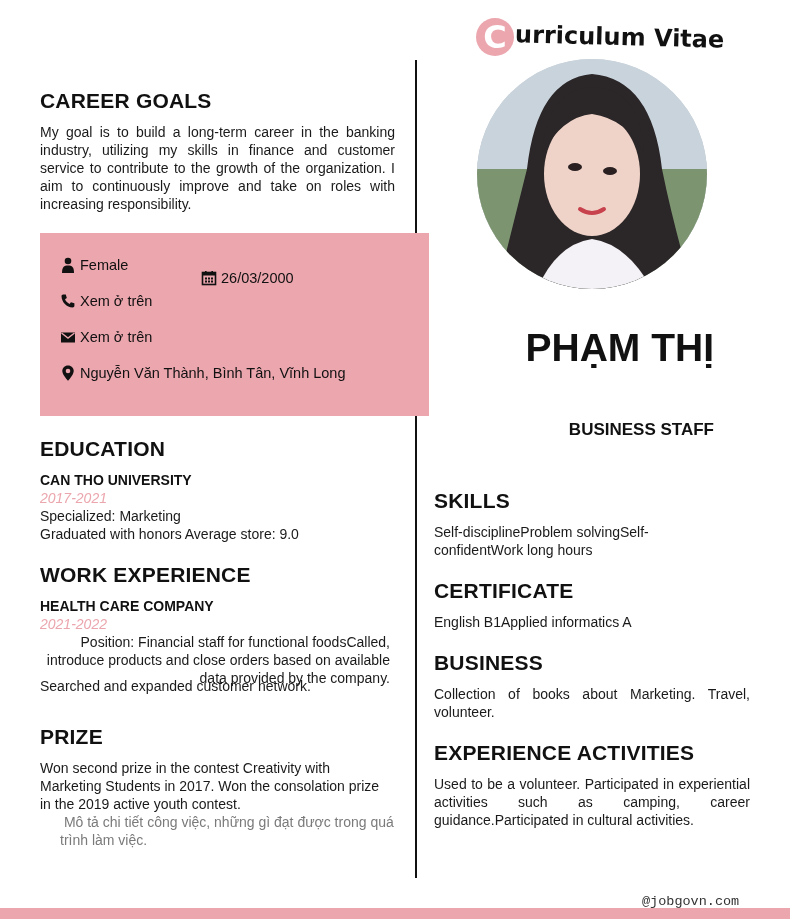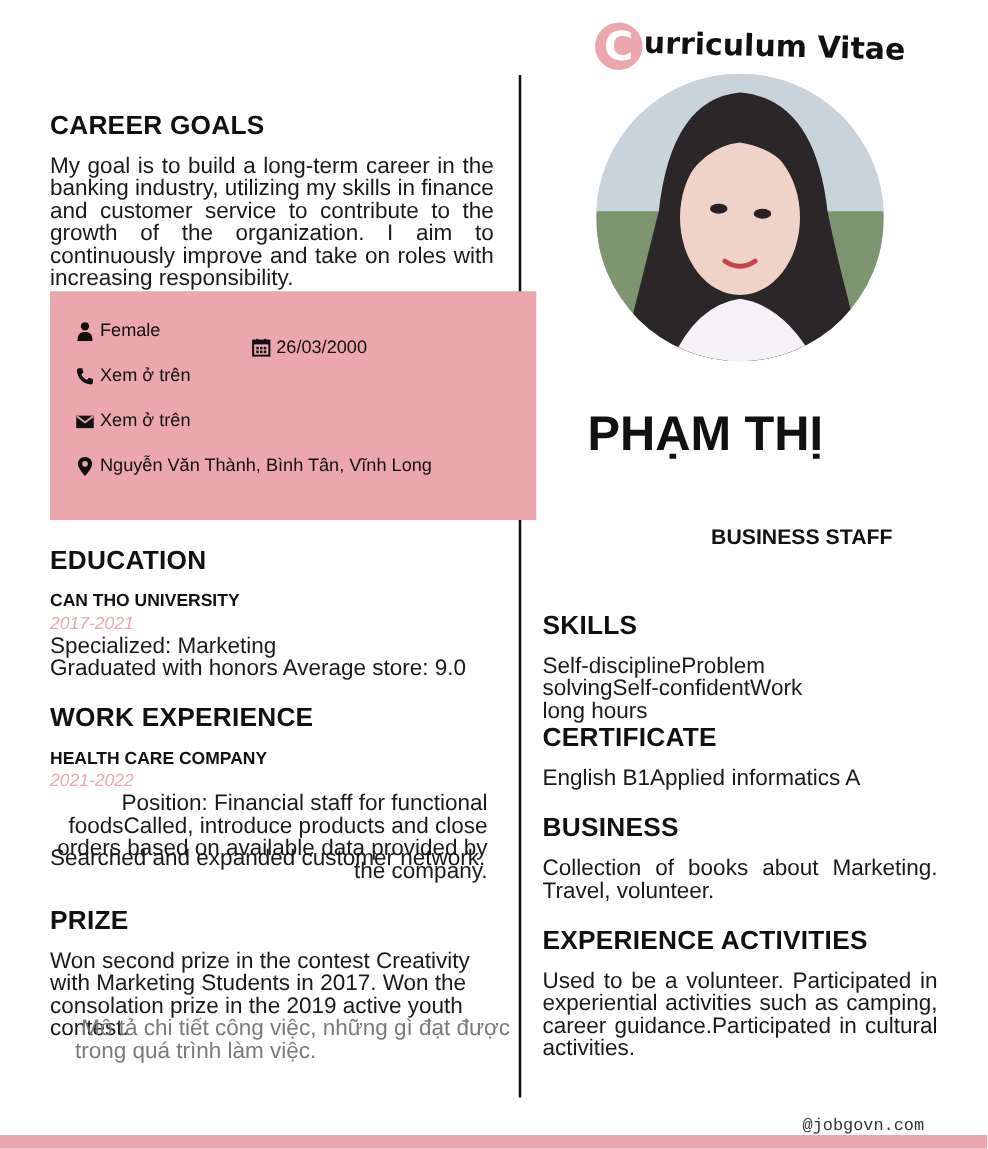--- a/index.html
+++ b/index.html
@@ -3,29 +3,29 @@
 <meta charset="utf-8">
 <style>
   html, body { margin:0; padding:0; background:#ffffff; }
   body { width:790px; height:919px; position:relative; overflow:hidden; font-family:"Liberation Sans", "DejaVu Sans", sans-serif; color:#111; }
   .abs { position:absolute; }
   .cv-title { left:476px; top:16px; height:42px; display:flex; align-items:center; }
   .cv-c { width:38px; height:38px; border-radius:50%; background:#eba6ae; color:#fff; font-weight:bold; font-size:32px; display:flex; align-items:center; justify-content:center; line-height:1; font-family:"DejaVu Sans", sans-serif; }
   .cv-rest { font-family:"DejaVu Sans", sans-serif; font-weight:bold; font-size:24px; color:#111; letter-spacing:0px; margin-left:1px; transform:rotate(1.5deg); }
   .divider { left:415px; top:60px; width:2px; height:818px; background:#111; }
   h2.sec { position:absolute; margin:0; font-size:21px; font-weight:bold; color:#111; letter-spacing:0.2px; }
-  .para { position:absolute; font-size:18px; line-height:18px; color:#1a1a1a; }
+  .para { position:absolute; font-size:14px; line-height:18px; color:#1a1a1a; }
   .justify { text-align:justify; }
   .sub { position:absolute; font-size:14px; font-weight:bold; color:#111; }
   .date { position:absolute; font-size:14px; font-style:italic; color:#eba6ae; }
   .pinkbox { left:40px; top:233px; width:389px; height:183px; background:#eca6ae; }
   .info { position:absolute; display:flex; align-items:center; font-size:14.5px; color:#111; }
   .info svg { width:16px; height:16px; margin-right:4px; }
   .photo { left:477px; top:59px; width:230px; height:230px; border-radius:50%; overflow:hidden; background:linear-gradient(180deg,#c8d2dc 0%,#b9c4cc 40%,#7f9a74 65%,#d9d9de 100%); }
-  .name { left:470px; top:328px; width:244px; text-align:left; font-size:39px; font-weight:bold; line-height:40px; color:#111; }
+  .name { left:470px; top:328px; width:244px; text-align:right; font-size:39px; font-weight:bold; line-height:40px; color:#111; }
   .role { left:470px; top:420px; width:244px; text-align:right; font-size:17px; font-weight:bold; color:#111; }
   .footer-bar { left:0; top:908px; width:790px; height:11px; background:#eca6ae; }
   .footer-text { left:642px; top:894px; font-family:"Liberation Mono", "DejaVu Sans Mono", monospace; font-size:13.5px; color:#333; }
   .muted { color:#7a7a7a; }
 </style>
 </head>
 <body>
 
 <div class="abs cv-title">
   <div class="cv-c">C</div>

